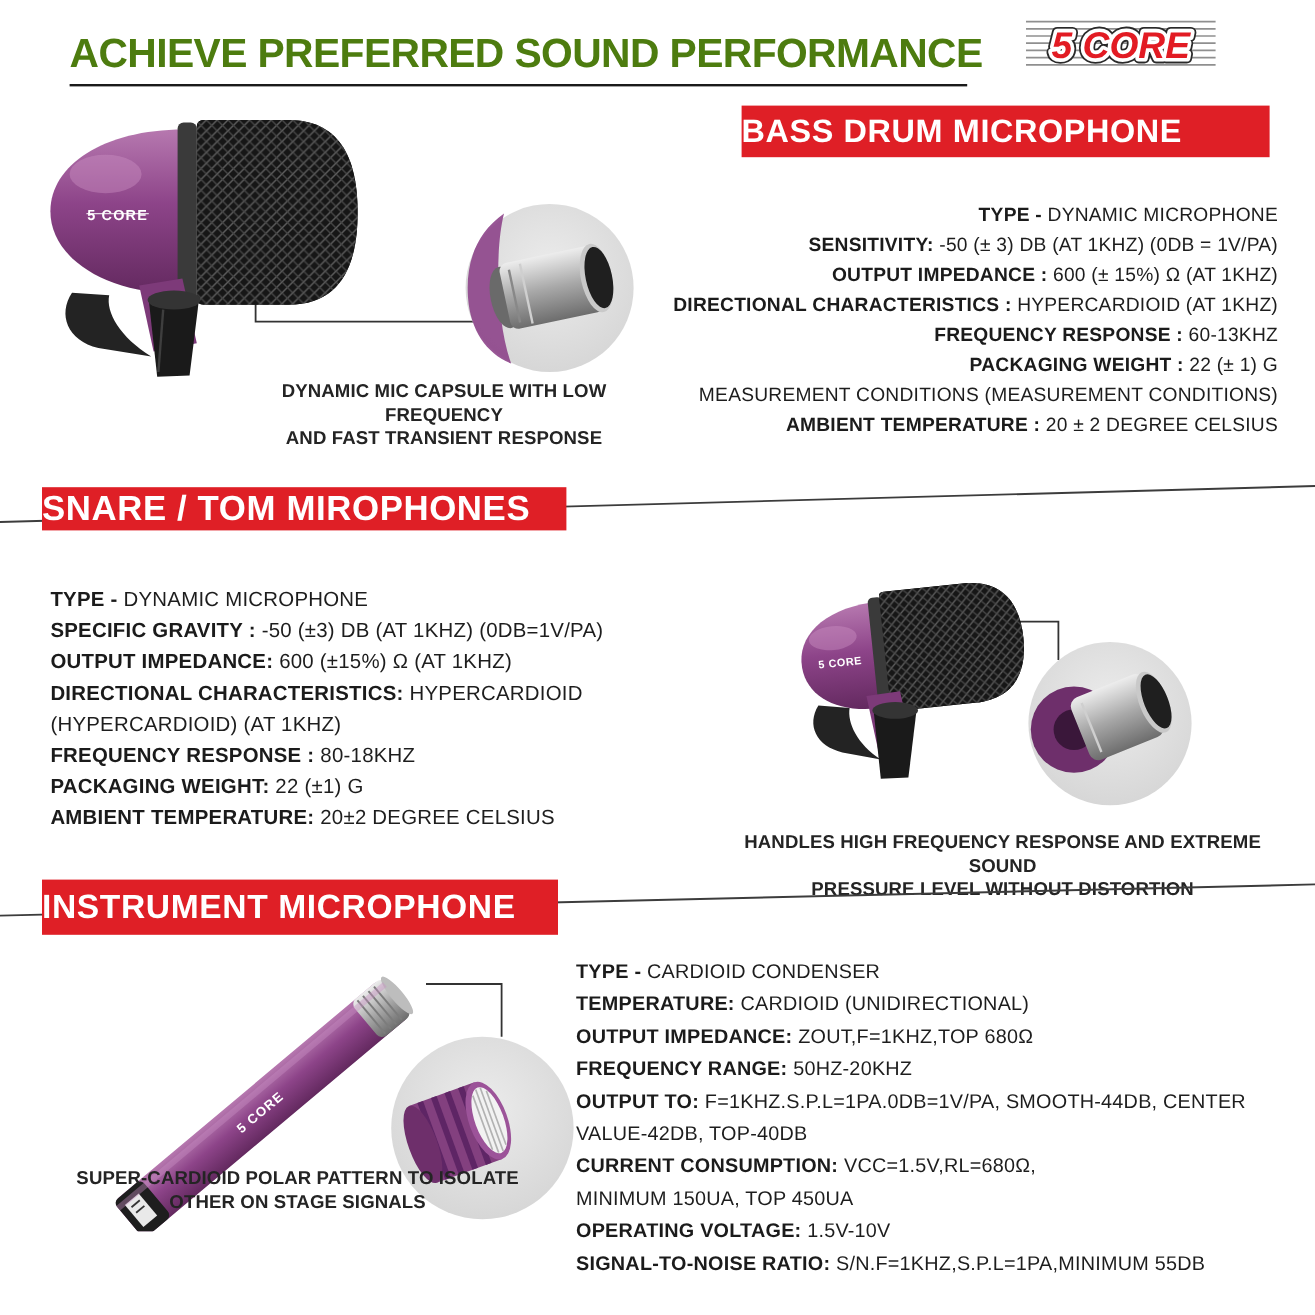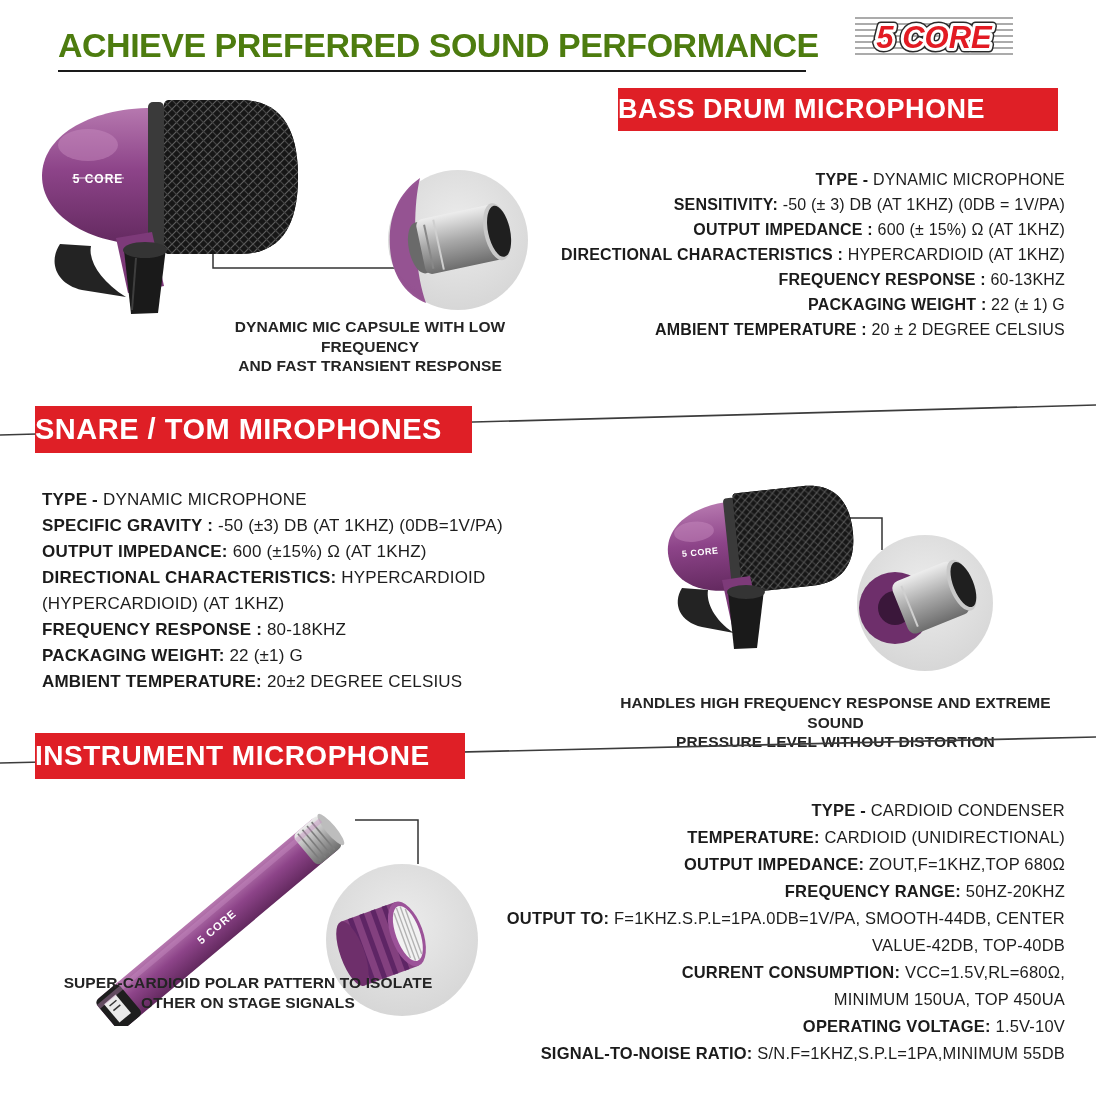--- a/index.html
+++ b/index.html
@@ -15,32 +15,32 @@
     font-size:34px;font-weight:700;letter-spacing:-0.5px;color:#4d7c0f;
   }
   #title-underline{left:58px;top:70px;width:748px;height:2px;background:#1a1a1a;}
 
   
   .banner{
     background:#DF1F26;color:#ffffff;font-weight:700;letter-spacing:0.5px;
     display:flex;align-items:center;justify-content:flex-start;z-index:3;
   }
   #bass-banner{left:618px;top:88px;width:440px;height:43px;font-size:27px;}
-  #snare-banner{left:35px;top:406px;width:437px;height:47px;font-size:29px;}
+  #snare-banner{left:35px;top:406px;width:437px;height:36px;font-size:29px;}
   #instrument-banner{left:35px;top:733px;width:430px;height:46px;font-size:28px;}
 
   
   .specs{color:#1b1b1b;}
   .specs p{margin:0;}
   .spec-lbl{font-weight:700;}
   .spec-lbl:empty{display:none;}
   .spec-val{font-weight:400;color:#1d1d1d;}
   #bass-specs{right:31px;top:167px;width:545px;text-align:right;font-size:16px;line-height:25px;letter-spacing:0.2px;}
   #snare-specs{left:42px;top:487px;width:545px;text-align:left;font-size:17px;line-height:26px;letter-spacing:0.2px;}
-  #instrument-specs{right:31px;top:797px;width:585px;text-align:right;font-size:16.5px;line-height:27px;letter-spacing:0.2px;}
+  #instrument-specs{right:31px;top:797px;width:585px;font-size:16.5px;line-height:27px;letter-spacing:0.2px;}
 
   
   .caption{
     text-align:center;font-weight:700;color:#242424;
     font-size:15.5px;line-height:19.5px;letter-spacing:0.1px;
   }
   #bass-caption{left:200px;top:317px;width:340px;}
   #snare-caption{left:608px;top:693px;width:455px;}
   #instrument-caption{left:62px;top:973px;width:372px;}
 
@@ -147,20 +147,21 @@
   </div>
 
   <div id="bass-specs" class="abs specs">
 
   <p class="spec-line"><span class="spec-lbl">TYPE -</span> <span class="spec-val">DYNAMIC MICROPHONE</span></p>
       <p class="spec-line"><span class="spec-lbl">SENSITIVITY:</span> <span class="spec-val">-50 (± 3) DB (AT 1KHZ) (0DB = 1V/PA)</span></p>
       <p class="spec-line"><span class="spec-lbl">OUTPUT IMPEDANCE :</span> <span class="spec-val">600 (± 15%) Ω (AT 1KHZ)</span></p>
       <p class="spec-line"><span class="spec-lbl">DIRECTIONAL CHARACTERISTICS :</span> <span class="spec-val">HYPERCARDIOID (AT 1KHZ)</span></p>
       <p class="spec-line"><span class="spec-lbl">FREQUENCY RESPONSE :</span> <span class="spec-val">60-13KHZ</span></p>
       <p class="spec-line"><span class="spec-lbl">PACKAGING WEIGHT :</span> <span class="spec-val">22 (± 1) G</span></p>
+      <p class="spec-line"> <span class="spec-val">MEASUREMENT CONDITIONS (MEASUREMENT CONDITIONS)</span></p>
       <p class="spec-line"><span class="spec-lbl">AMBIENT TEMPERATURE :</span> <span class="spec-val">20 ± 2 DEGREE CELSIUS</span></p>
     </div>
 
   <div id="snare-banner" class="abs banner">
     <span>SNARE / TOM MIROPHONES</span>
   </div>
 
   <div id="snare-specs" class="abs specs">
 
   <p class="spec-line"><span class="spec-lbl">TYPE -</span> <span class="spec-val">DYNAMIC MICROPHONE</span></p>

